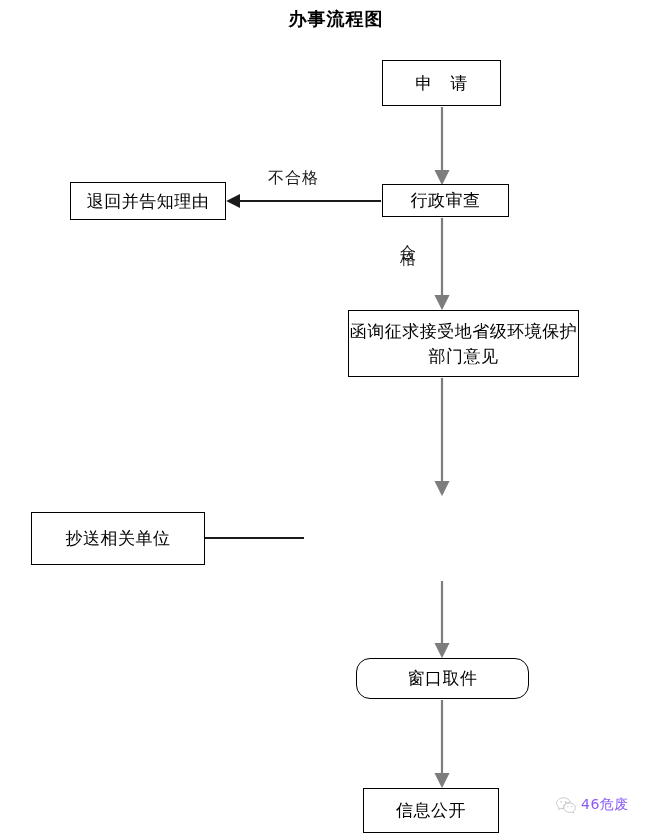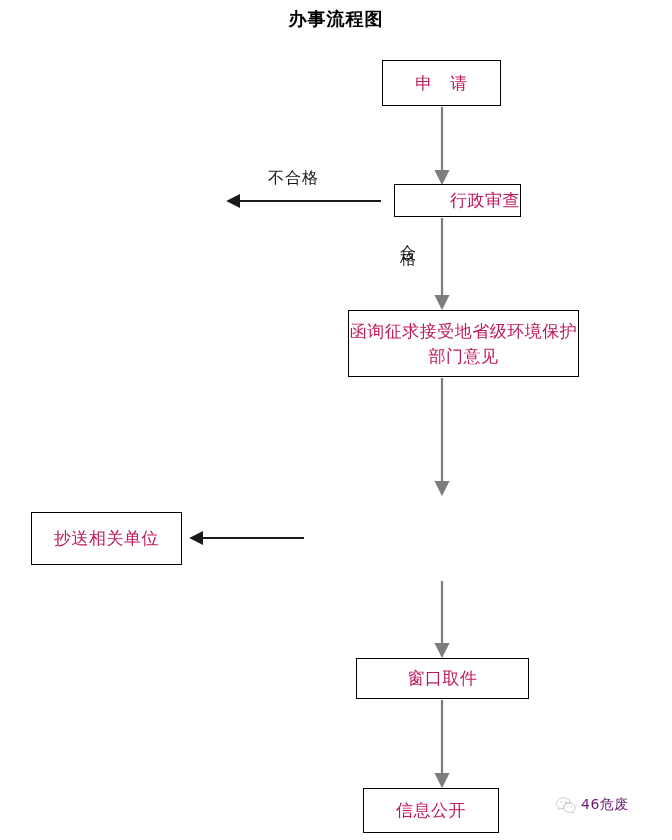--- a/index.html
+++ b/index.html
@@ -28,21 +28,21 @@
   }
   .node {
     position: absolute;
     box-sizing: border-box;
     border: 1.6px solid #000000;
     background: #ffffff;
     display: flex;
     align-items: center;
     justify-content: center;
     text-align: center;
-    color: #be185d;
+    color: #000000;
     font-size: 17px;
     line-height: 1.45;
     letter-spacing: 0.5px;
   }
   .node span {
     display: block;
     width: 100%;
   }
   #title {
     position: absolute;
@@ -63,39 +63,39 @@
     white-space: nowrap;
   }
   .edge-label.vertical {
     writing-mode: vertical-rl;
     text-orientation: upright;
     letter-spacing: 7px;
     line-height: 1;
   }
   
   #node-apply        { left: 382px; top: 60px;  width: 119px; height: 46px; }
-  #node-review       { left: 394px; top: 184px; width: 127px; height: 33px; text-align: right; }
+  #node-review       { left: 382px; top: 184px; width: 127px; height: 33px; }
   #node-return       { left: 70px;  top: 182px; width: 156px; height: 38px; }
   #node-consult      { left: 348px; top: 310px; width: 231px; height: 67px; }
   #node-permit       { left: 305px; top: 496px; width: 274px; height: 84px; }
-  #node-copy         { left: 31px;  top: 512px; width: 151px; height: 53px; text-align: center; }
-  #node-window       { left: 356px; top: 658px; width: 173px; height: 41px; }
+  #node-copy         { left: 31px;  top: 512px; width: 174px; height: 53px; text-align: center; }
+  #node-window       { left: 356px; top: 658px; width: 173px; height: 41px; border-radius: 14px; }
   #node-publish      { left: 363px; top: 788px; width: 136px; height: 45px; }
   
   #label-fail   { left: 268px; top: 168px; }
   #label-pass   { left: 400px; top: 231px; }
   
   #watermark {
     position: absolute;
     left: 556px;
     top: 796px;
     display: flex;
     align-items: center;
     gap: 5px;
-    color: #701a75;
+    color: #8b5cf6;
     font-size: 14px;
     letter-spacing: 0.5px;
     user-select: none;
   }
   #watermark svg { display: block; }
 </style>
 </head>
 <body>
 
 <div id="page">
@@ -128,20 +128,23 @@
   </svg>
 
   <div class="node" id="node-apply">
     <span>申　请</span>
   </div>
 
   <div class="node" id="node-review">
     <span>行政审查</span>
   </div>
 
+  <div class="node" id="node-return">
+    <span>退回并告知理由</span>
+  </div>
 
   <div class="node" id="node-consult">
     <span>函询征求接受地省级环境保护部门意见</span>
   </div>
 
 
   <div class="node" id="node-copy">
     <span>抄送相关单位</span>
   </div>
 

